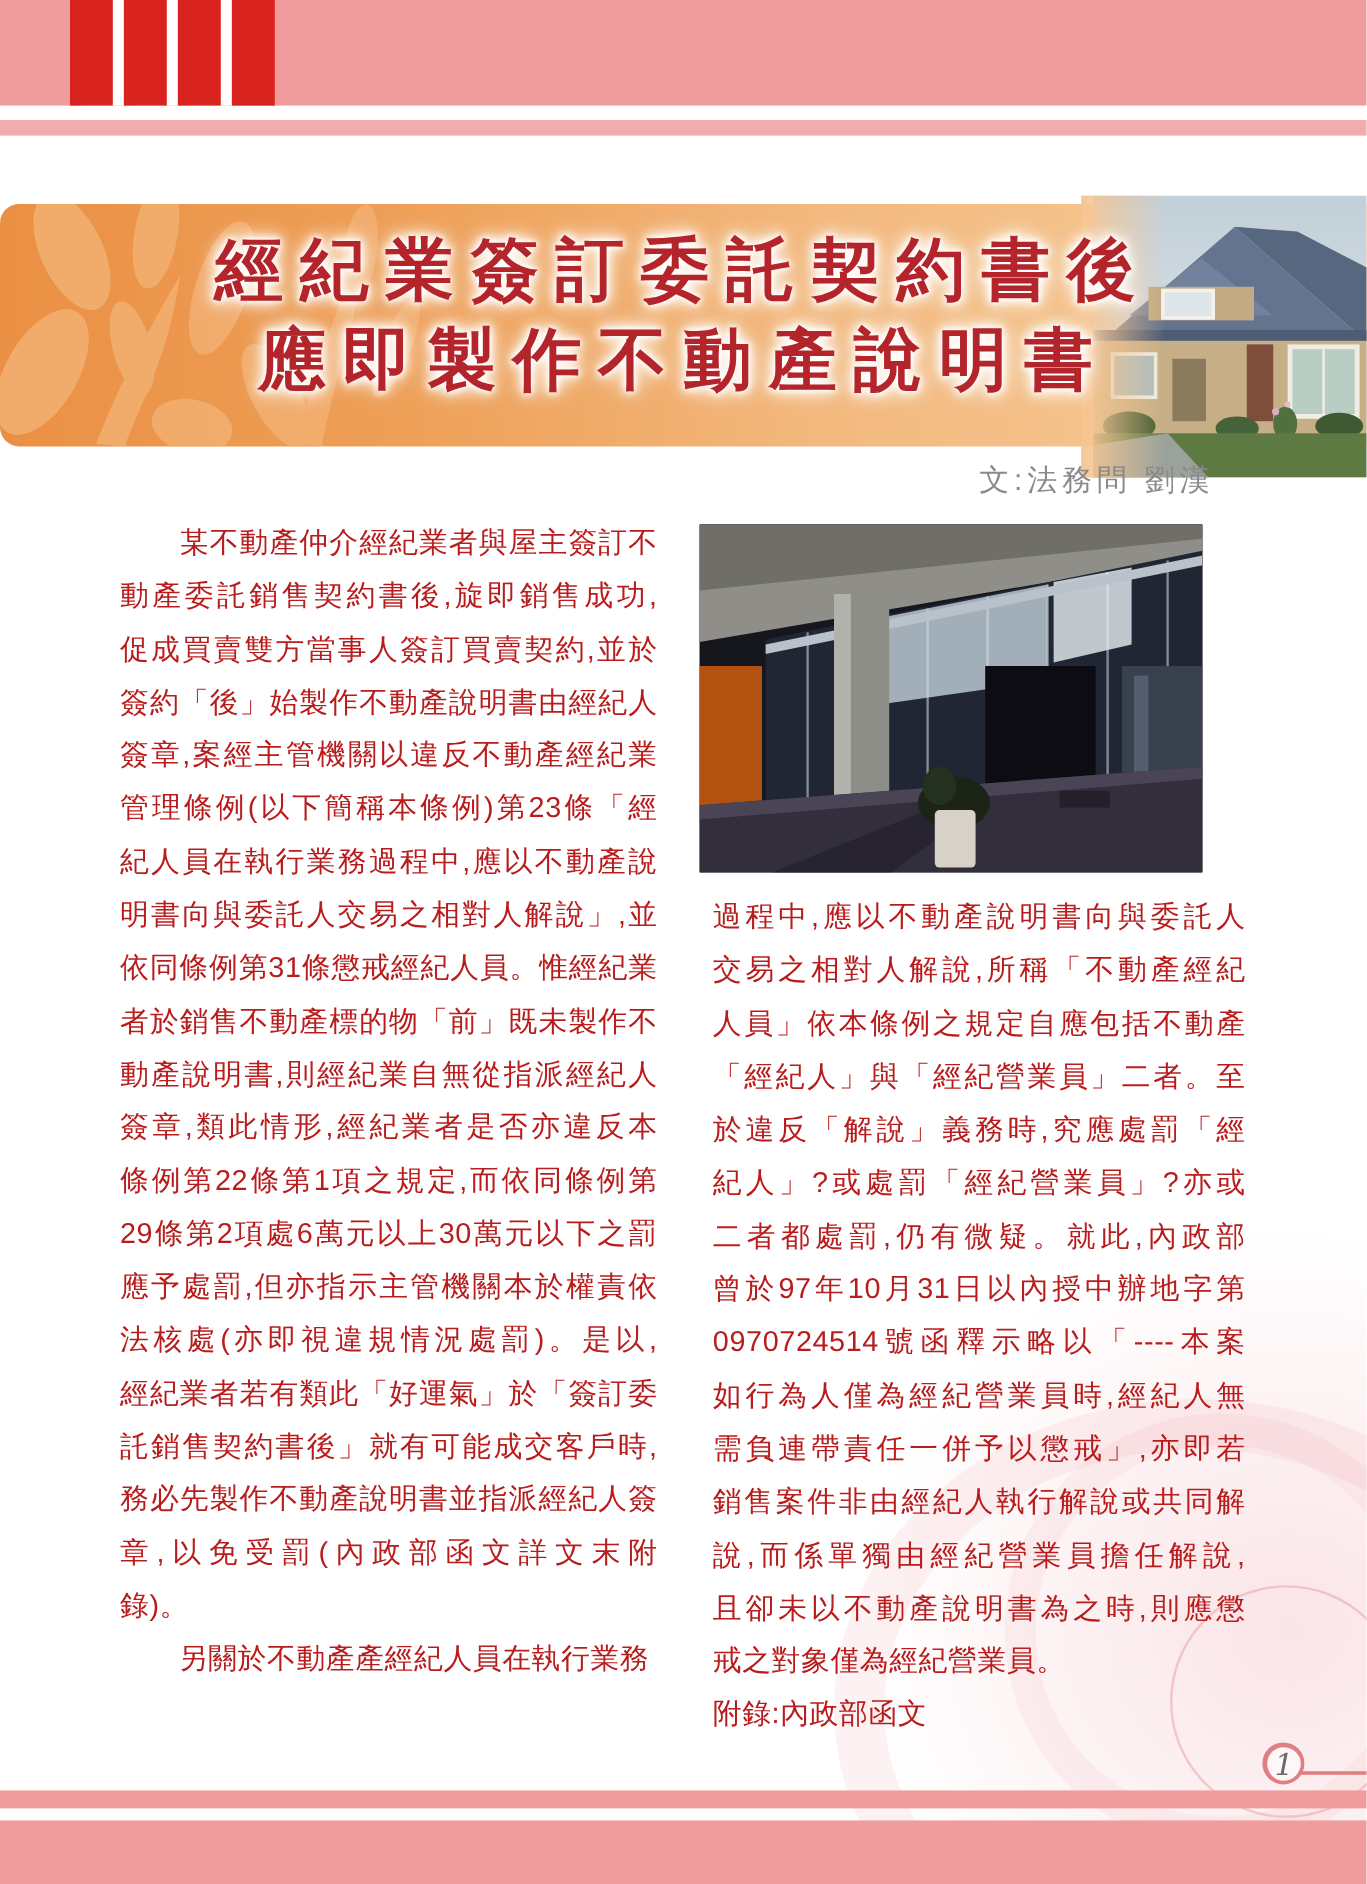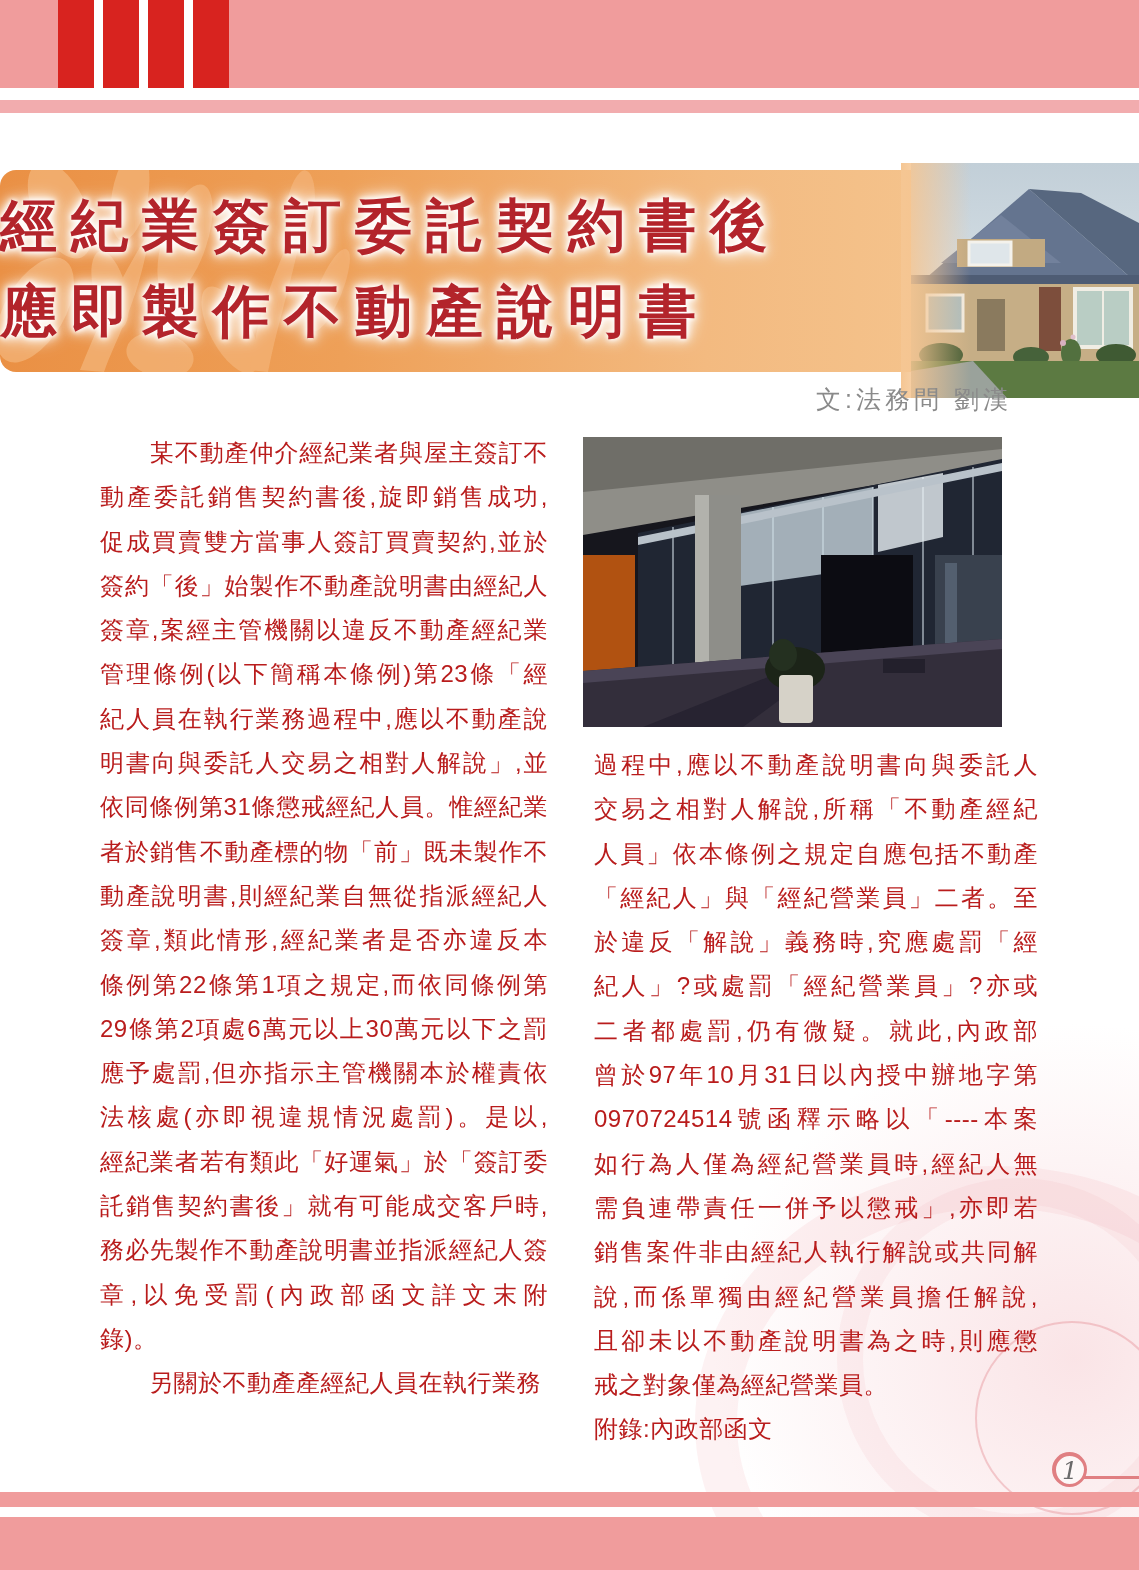--- a/index.html
+++ b/index.html
@@ -15,24 +15,24 @@
 
   
   .banner{position:absolute;left:0;top:170px;width:1139px;height:202px;
     background:linear-gradient(90deg,#ea9044 0%,#eea058 30%,#f3ba80 62%,#f6cb97 100%);
     border-radius:16px 0 0 16px;}
   .banner-plant{position:absolute;left:0;top:0;width:480px;height:202px;opacity:.95;}
   .banner-house{position:absolute;right:0;top:-7px;width:228px;height:235px;}
   .banner-house-fade{position:absolute;right:168px;top:-7px;width:70px;height:235px;
     background:linear-gradient(90deg,#f5c693 0%,rgba(245,198,147,0) 100%);}
   .banner-titles{position:absolute;left:0;top:0;width:1139px;padding-top:20px;}
-  .banner-title{font-size:57px;line-height:70px;font-weight:bold;text-align:left;
+  .banner-title{font-size:57px;line-height:70px;font-weight:bold;text-align:center;
     color:#b3242b;letter-spacing:14px;
     text-shadow:0 0 4px #fff,0 0 7px #fff,0 0 11px #fff,0 0 15px rgba(255,255,255,.95),0 0 20px rgba(255,255,255,.8);}
-  .banner-title.second{margin-top:16px;}
+  .banner-title.second{margin-top:5px;}
 
   
   .byline{position:absolute;right:127px;top:383px;font-size:25px;color:#8a8a8a;letter-spacing:4px;text-align:right;}
 
   
   .col{position:absolute;color:#b91c1c;font-size:24px;letter-spacing:.5px;}
   .left-col{left:100px;top:431px;width:448px;}
   .right-col{left:594px;top:743px;width:444px;}
   .line{line-height:44.3px;height:44.3px;white-space:nowrap;text-align:justify;text-align-last:justify;overflow:visible;}
   .line.para-end{text-align-last:left;}

